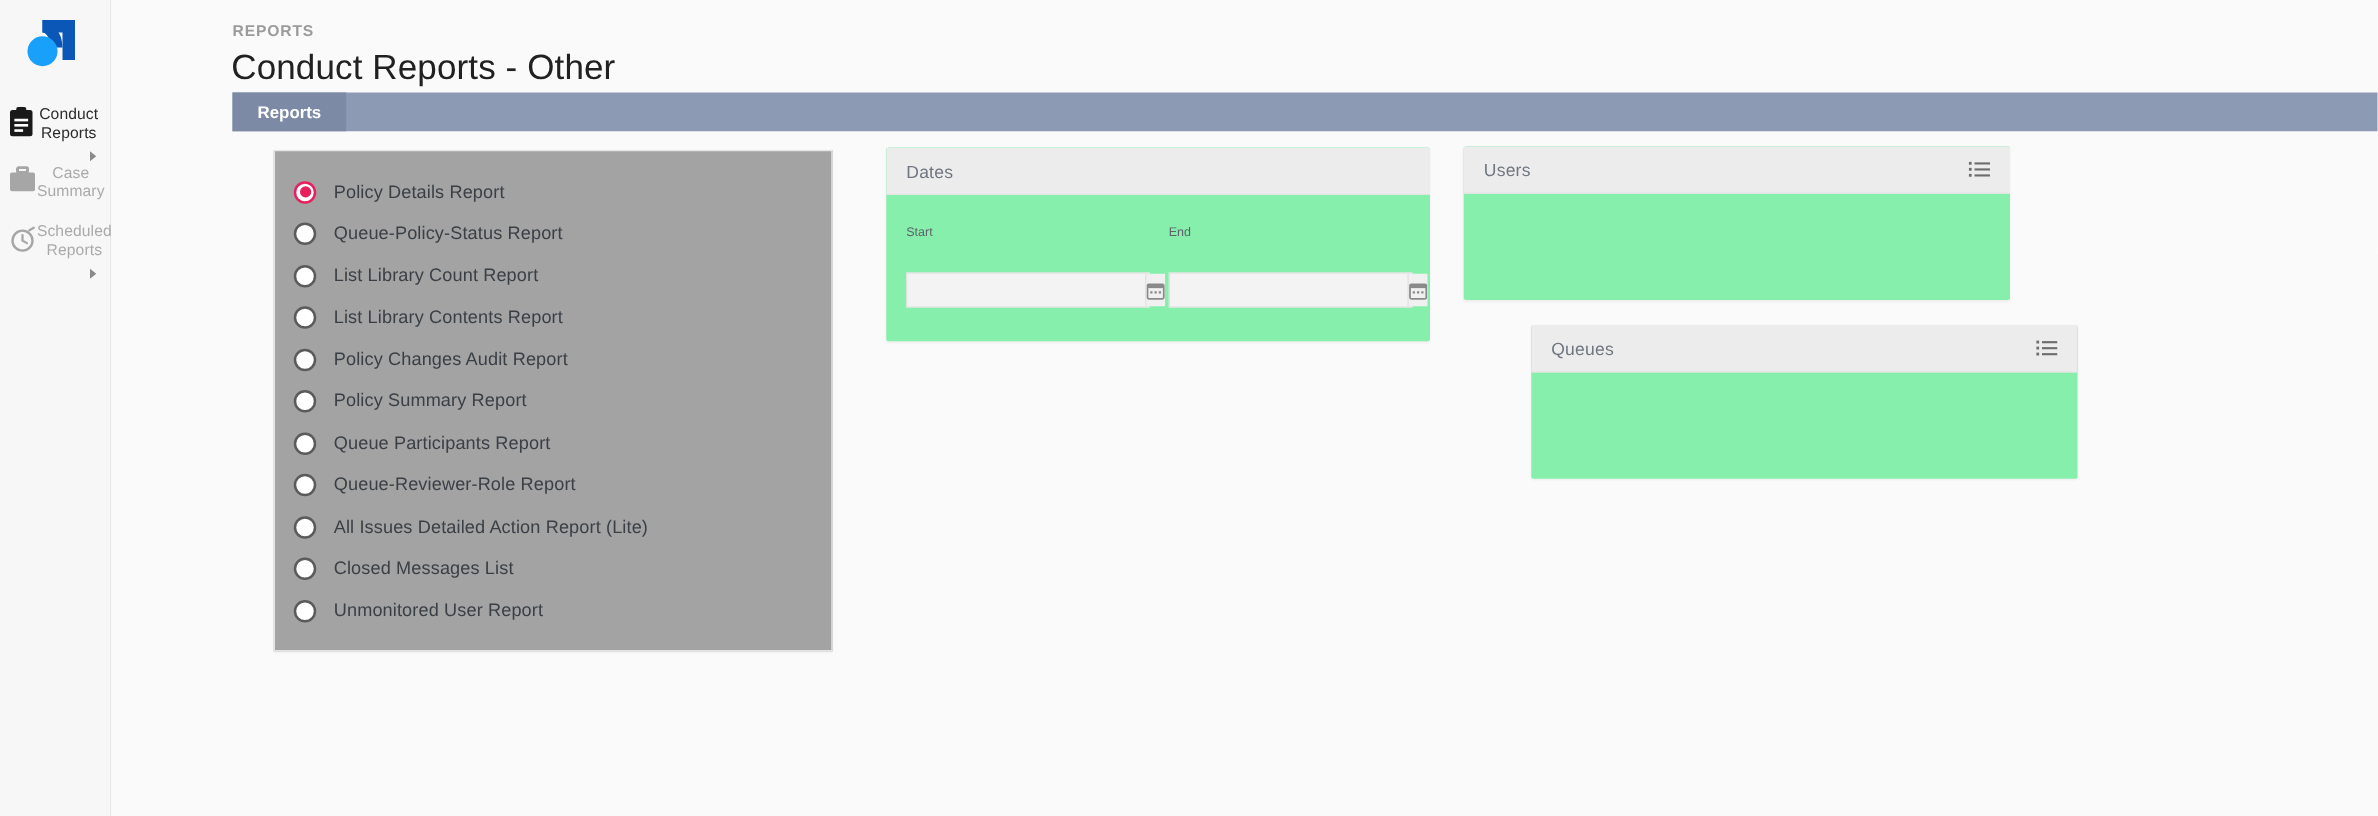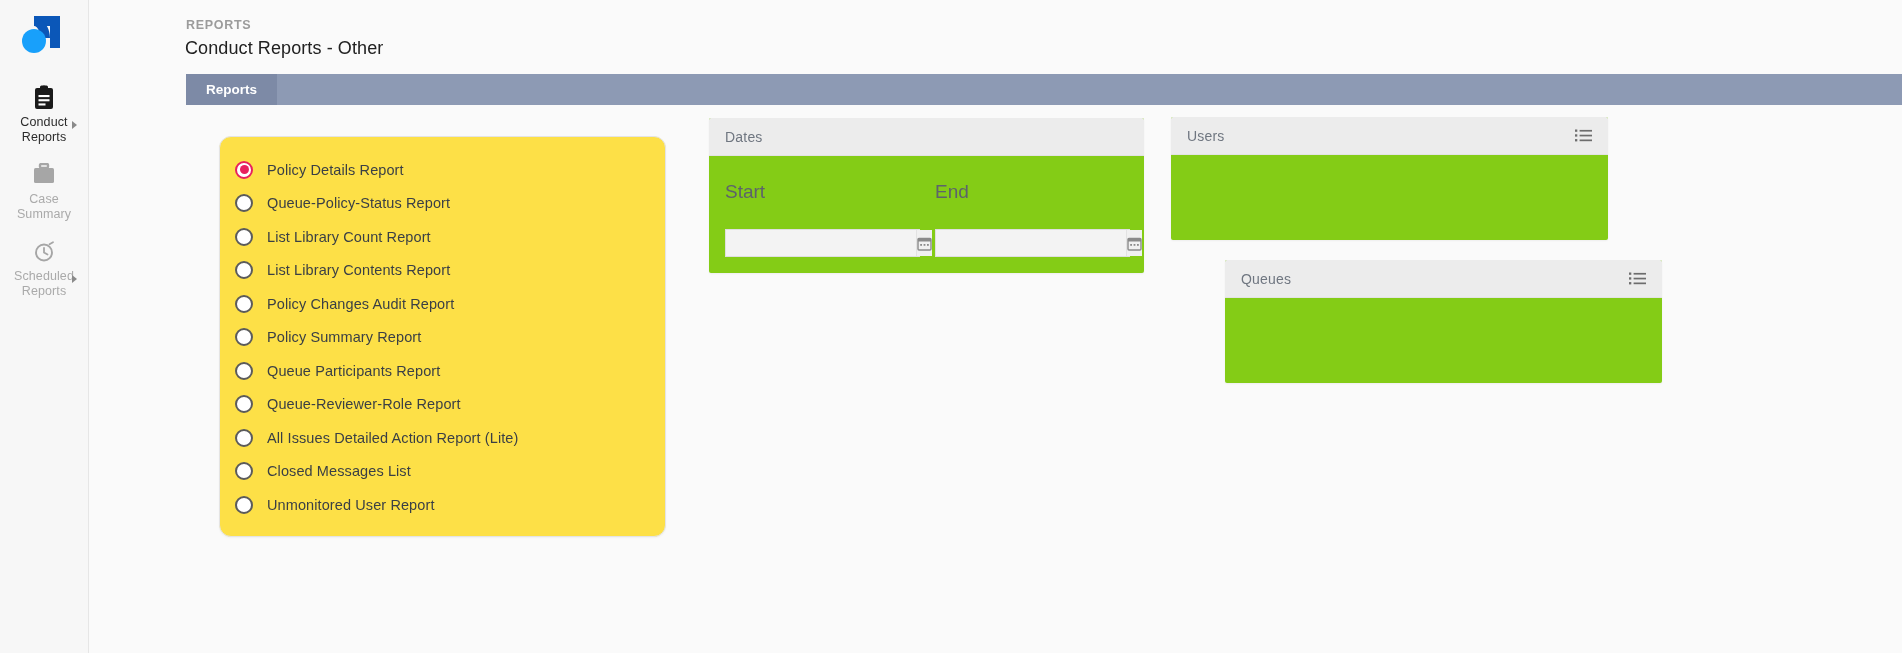--- a/index.html
+++ b/index.html
@@ -18,21 +18,21 @@
     background: #f7f7f7;
     border-right: 1px solid #e6e6e6;
     display: flex; flex-direction: column; align-items: center;
     padding-top: 14px;
   }
   .logo { width: 60px; height: 46px; position: relative; margin-bottom: 14px; }
   .nav-item {
     position: relative;
     width: 89px;
     padding: 10px 6px 6px 6px;
-    display: flex; flex-direction: column; align-items: center;
+    display: flex; 
     cursor: pointer;
   }
   .nav-icon { height: 26px; display:flex; align-items:center; justify-content:center; margin-bottom: 5px; }
   .nav-label {
     font-size: 12.5px; line-height: 15px; text-align: center;
     color: #aaaaaa; letter-spacing: .1px;
   }
   .nav-item.active .nav-label { color: #2b2b2b; }
   .nav-caret {
     position: absolute; right: 12px; top: 47px;
@@ -43,21 +43,21 @@
   }
 
   
   .main { flex: 1; height: 653px; position: relative; background:#fafafa; }
   .crumb {
     position: absolute; left: 97px; top: 18px;
     font-size: 12.5px; letter-spacing: .7px; color: #9b9b9b; font-weight: 600;
   }
   .page-title {
     position: absolute; left: 96px; top: 38px;
-    font-size: 18px; color: #212121; font-weight: 400; letter-spacing: .1px;
+    font-size: 28px; color: #212121; font-weight: 400; letter-spacing: .1px;
   }
 
   
   .tabbar {
     position: absolute; left: 97px; top: 74px;
     width: 1764px; height: 31px;
     background: #8d9ab4;
     display: flex; align-items: stretch;
   }
   .tab {
@@ -68,26 +68,25 @@
   }
   .tab.active { background: #7d8aa6; }
 
   
   .content { position: absolute; left: 97px; top: 105px; right: 0; bottom: 0; }
 
   
   .radio-card {
     position: absolute; left: 33px; top: 15px;
     width: 447px;
-    background: #fde047;
+    background: #a3a3a3;
     border: 1px solid #e4e4e4;
-    border-radius: 12px;
+    border-radius: 0;
     padding: 16px 0 14px 0;
     box-shadow: 0 1px 2px rgba(0,0,0,.04);
-    margin-top: 16px;
   }
   .radio-row {
     display: flex; align-items: center;
     height: 33.5px;
     padding-left: 15px;
     cursor: pointer;
   }
   .radio-dot {
     width: 18px; height: 18px; border-radius: 50%;
     border: 2px solid #5b5b5b;
@@ -99,40 +98,40 @@
   .radio-row.checked .radio-dot::after {
     content: ""; width: 9px; height: 9px; border-radius: 50%; background: #e8215e;
   }
   .radio-label {
     margin-left: 14px; font-size: 14.5px; color: #3a3f45; letter-spacing: .1px;
   }
 
   
   .panel {
     position: absolute;
-    background: #84cc16;
+    background: #86efac;
     border-radius: 2px;
     box-shadow: 0 1px 2px rgba(0,0,0,.05);
     overflow: hidden;
   }
   .panel-head {
     height: 38px; background: #ececec;
     border-bottom: 1px solid #e3e3e3;
     display: flex; align-items: center;
     padding: 0 16px;
   }
   .panel-title { font-size: 14px; color: #6f7680; letter-spacing: .2px; }
   .panel-head-action { margin-left: auto; cursor: pointer; display:flex; align-items:center; }
   .panel-body { padding: 16px; }
 
   
   .dates-panel { left: 523px; top: 13px; width: 435px; height: 155px; }
   .dates-row { display: flex; gap: 15px; padding-top: 9px; }
   .date-field { width: 195px; }
-  .date-label { font-size: 19px; color: #5d636b; margin-bottom: 26px; }
+  .date-label { font-size: 10px; color: #5d636b; margin-bottom: 26px; }
   .date-input-wrap {
     display: flex; height: 28px;
     border: 1px solid #dfdfdf; background: #f3f3f3;
   }
   .date-input {
     flex: 1; border: 0; background: #f3f3f3; outline: none;
     font-size: 13px; padding: 0 7px; color: #444;
     font-family: "Liberation Sans", sans-serif;
   }
   .date-btn {

